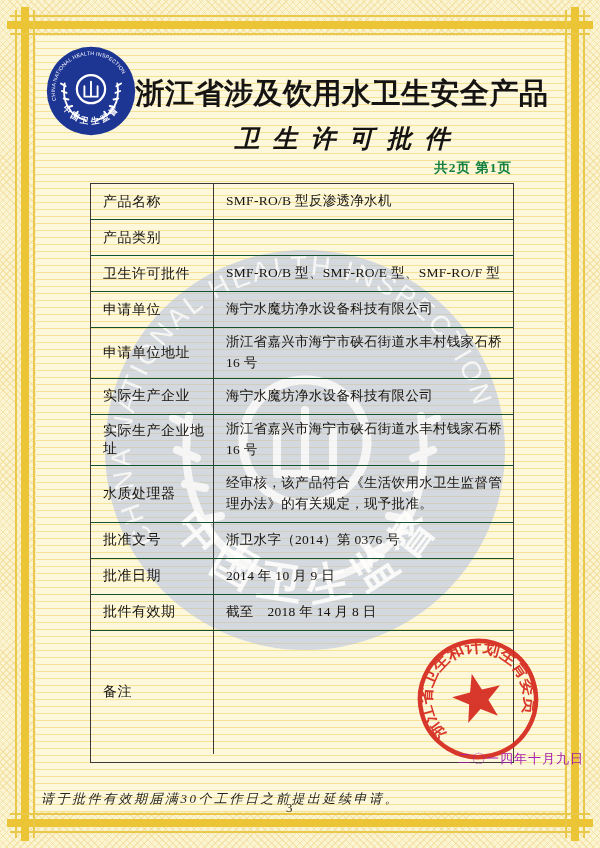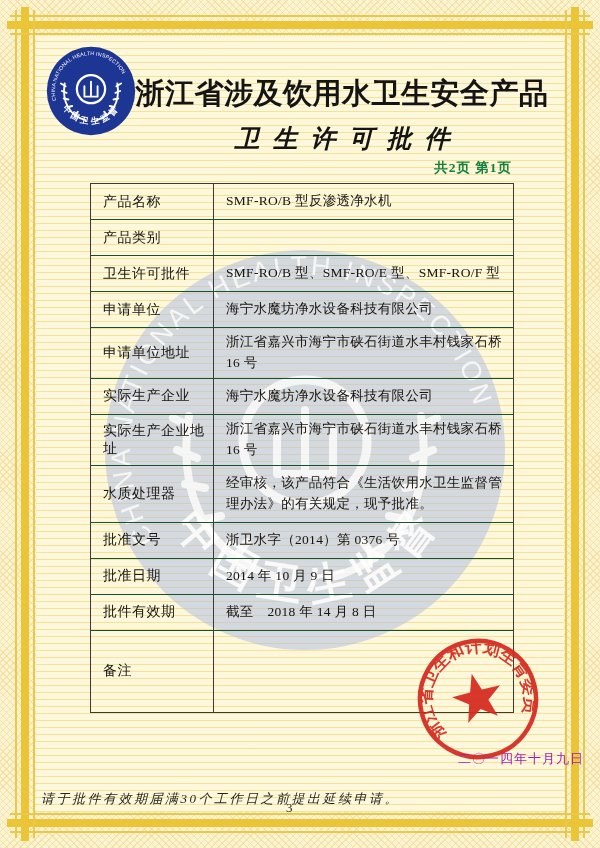--- a/index.html
+++ b/index.html
@@ -36,21 +36,21 @@
 
   .sheet-label{position:absolute;right:88px;top:159px;font-size:13.5px;font-weight:bold;color:#15803d;z-index:2;letter-spacing:1px;font-family:"Liberation Serif",serif;}
 
   .watermark{position:absolute;left:95px;top:240px;width:420px;height:420px;z-index:1;opacity:.95;}
 
   .lic-table{position:absolute;left:90px;top:183px;width:422px;z-index:2;
     border:1.5px solid #3c3a36;font-family:"Liberation Serif",serif;color:#17140f;}
   .t-row{display:flex;border-bottom:1px solid #14532d;min-height:35px;}
   .t-row:last-child{border-bottom:none;}
   .t-row:nth-of-type(8){min-height:56px;}
-  .t-row:nth-of-type(12){min-height:81px;}
+  .t-row:nth-of-type(12){min-height:81px;flex-direction:column;}
   .t-label{width:123px;flex:0 0 123px;border-right:1px solid #3c3a36;display:flex;align-items:center;
     padding-left:12px;box-sizing:border-box;font-size:14px;letter-spacing:.5px;}
   .t-value{flex:1;display:flex;align-items:center;padding:4px 8px 4px 12px;box-sizing:border-box;
     font-size:13.5px;line-height:1.55;letter-spacing:.3px;}
 
   .seal{position:absolute;left:413px;top:634px;width:130px;height:130px;z-index:3;transform:rotate(-14deg);opacity:.92;}
   .issue-date{position:absolute;left:458px;top:750px;font-size:13px;color:#a21caf;z-index:3;
     font-family:"Liberation Serif",serif;letter-spacing:1px;white-space:nowrap;}
   .footer-note{position:absolute;left:41px;top:790px;font-size:13px;color:#26231e;z-index:2;
     font-family:"Liberation Serif",serif;letter-spacing:2.5px;white-space:nowrap;font-style:italic;}

